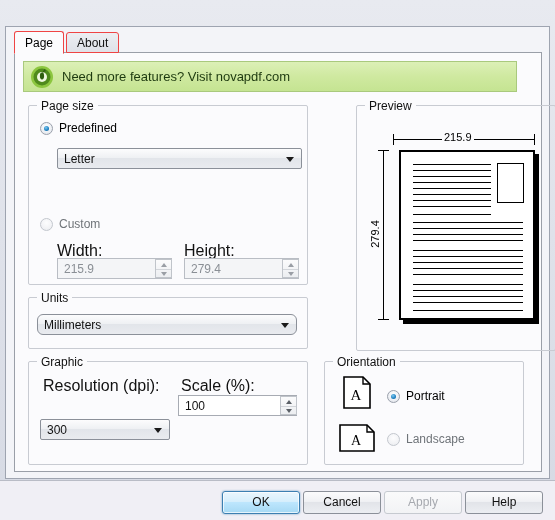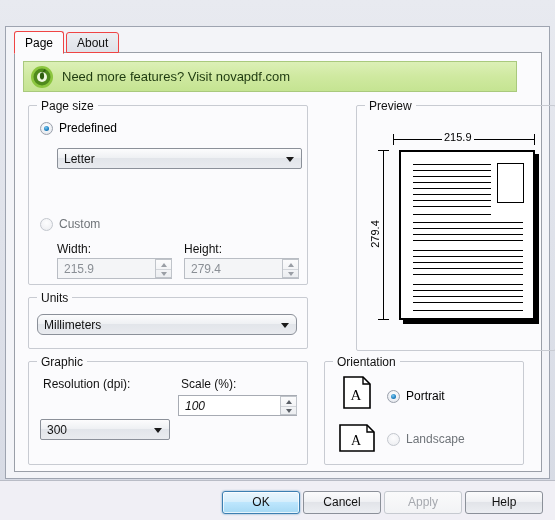--- a/index.html
+++ b/index.html
@@ -162,21 +162,21 @@
     border-left:3px solid transparent;border-right:3px solid transparent;
     border-bottom:4px solid #9a9ea5;
   }
   .spin .dn:after{
     content:"";position:absolute;left:5px;top:3px;width:0;height:0;
     border-left:3px solid transparent;border-right:3px solid transparent;
     border-top:4px solid #9a9ea5;
   }
   .spin.enabled .up:after{border-bottom-color:#5b6067;}
   .spin.enabled .dn:after{border-top-color:#5b6067;}
-  .fieldlabel{position:absolute;font-size:12px;color:#111;}
+  .fieldlabel{position:absolute;font-size:16px;color:#111;}
   .page-sheet{
     position:absolute;
     background:#fff;border:2px solid #000;
     box-sizing:border-box;
     box-shadow:4px 4px 0 #000;
   }
   .pline{position:absolute;height:0;border-top:1px solid #000;}
   .pimg{position:absolute;border:1px solid #000;background:#fff;box-sizing:border-box;}
   .dimline{position:absolute;background:#000;}
   .dimtext{position:absolute;font-size:11px;color:#000;background:#fbfbfd;padding:0 2px;}
@@ -281,21 +281,21 @@
     <div class="group" style="left:22px;top:334px;width:280px;height:104px;">
       <span class="group-title">Graphic</span>
 
       <span class="fieldlabel" style="left:14px;top:15px;">Resolution (dpi):</span>
       <div class="combo" style="left:11px;top:33px;width:130px;margin-top:24px;">
         <span class="val">300</span>
         <span class="arrow"></span>
       </div>
 
       <span class="fieldlabel" style="left:152px;top:15px;">Scale (%):</span>
-      <div class="textfield enabled" style="left:149px;top:33px;width:119px;font-style:italic;">
+      <div class="textfield enabled" style="left:149px;top:33px;width:119px;">
         <span class="val">100</span>
       </div>
       <div class="spin enabled" style="left:251px;top:34px;">
         <span class="up"></span>
         <span class="dn"></span>
       </div>
     </div>
 
     <div class="group" style="left:318px;top:78px;width:200px;height:246px;margin-left:32px;">
       <span class="group-title">Preview</span>

